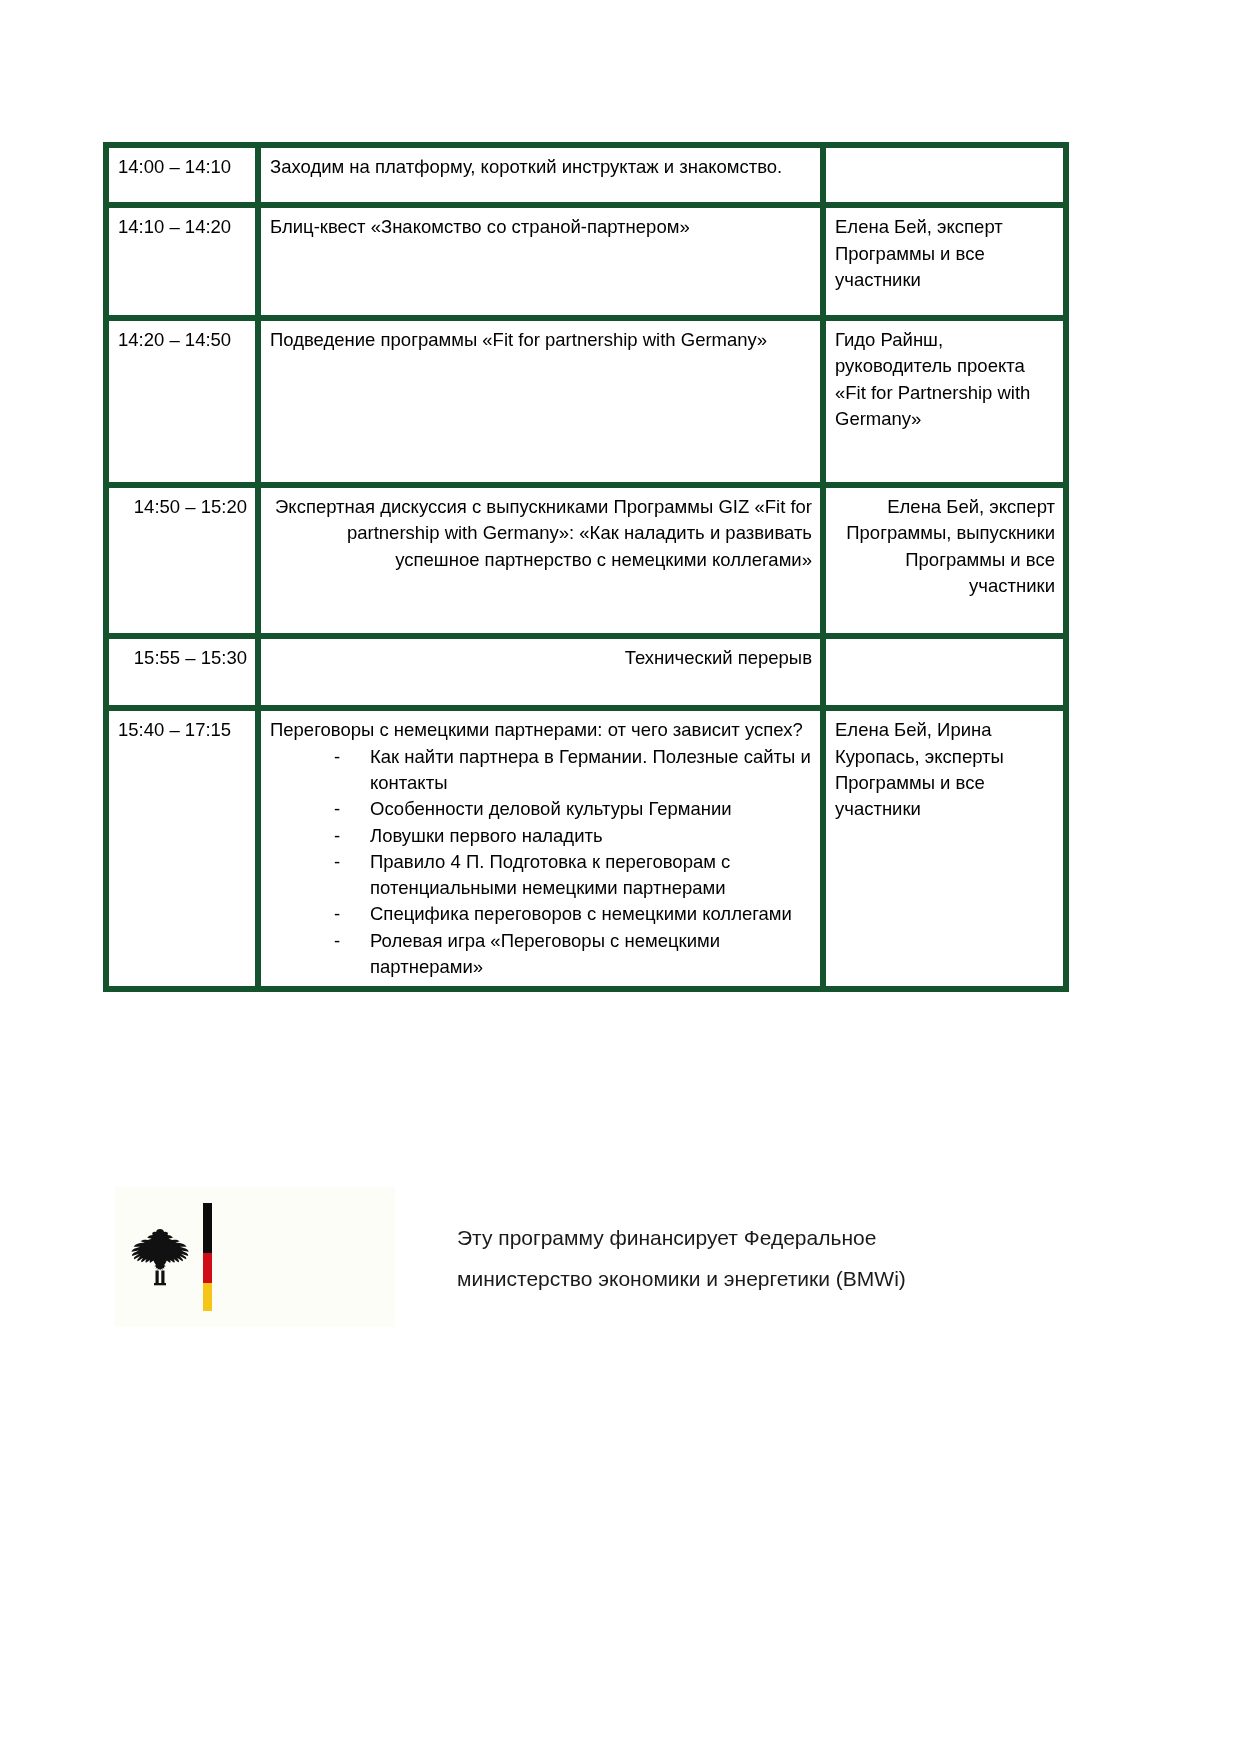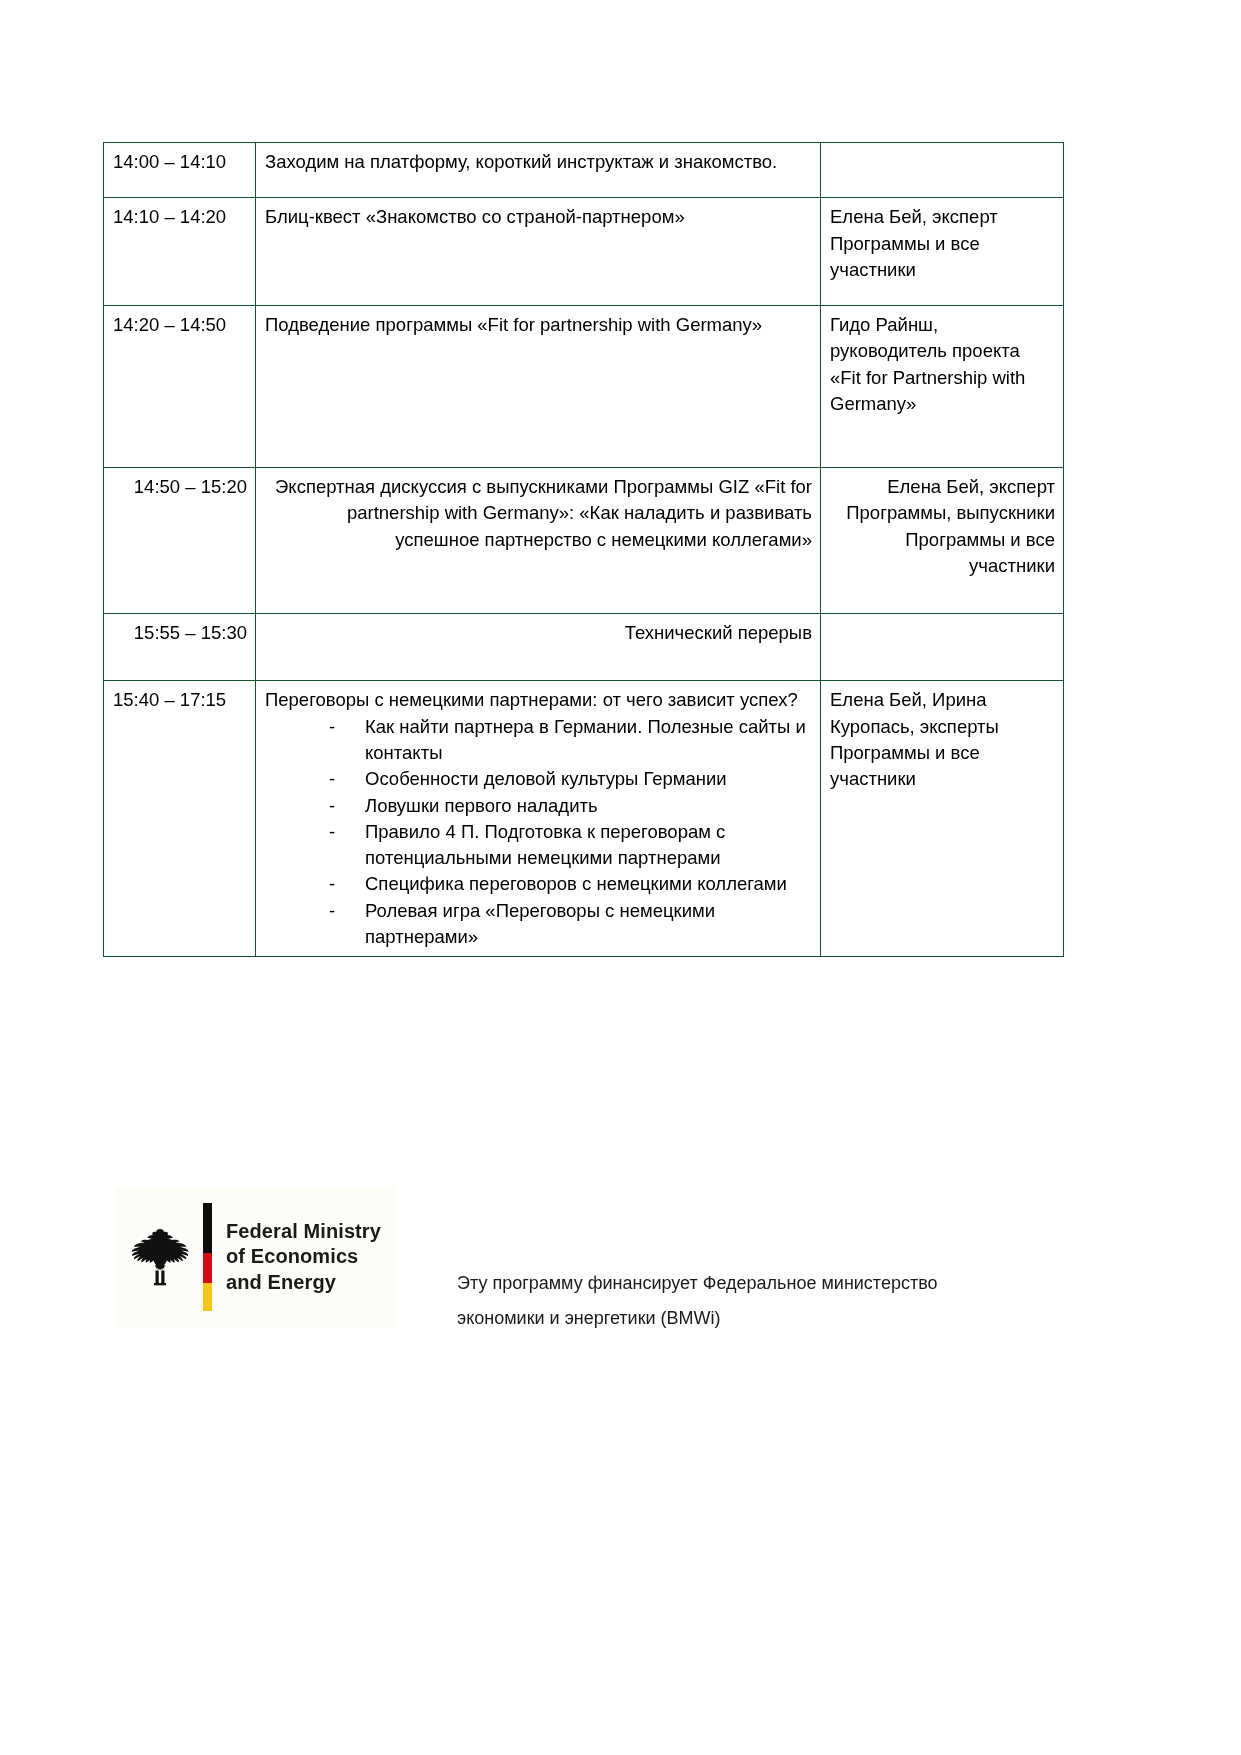--- a/index.html
+++ b/index.html
@@ -30,21 +30,21 @@
     left: 103px;
     top: 142px;
     width: 960px;
   }
   table.schedule {
     border-collapse: collapse;
     width: 960px;
     table-layout: fixed;
   }
   table.schedule td {
-    border: 1px solid #14532d;
+    border: 6px solid #14532d;
     vertical-align: top;
     padding: 6px 8px 6px 9px;
     font-size: 18.5px;
     line-height: 1.42;
   }
   col.c-time  { width: 152px; }
   col.c-topic { width: 565px; }
   col.c-who   { width: 243px; }
 
   td.time  { font-style: normal; white-space: nowrap; }
@@ -115,24 +115,23 @@
     font-weight: 600;
     color: #1a1a1a;
     letter-spacing: .1px;
     white-space: pre-line;
   }
   .funding-note {
     position: absolute;
     left: 457px;
     top: 123px;
     width: 520px;
-    font-size: 18px;
+    font-size: 21px;
     line-height: 1.95;
     color: #1a1a1a;
-    margin-top: 48px;
   }
 </style>
 </head>
 <body>
 
 <div class="page">
 
   <div class="schedule-wrap">
     <table class="schedule">
       <colgroup>
@@ -199,22 +198,19 @@
       <svg class="eagle" viewBox="0 0 58 64">
         <g fill="#111111">
           <path d="M29 4c2.2 0 3.7 1.3 4.1 3.1 1.6-.6 3-.2 3.6.7.5.8.3 1.7-.3 2.3 2.6.2 4.6 1.2 5.6 2.7l-4.6.9 4.1 1.3c2.9-.7 5.6-.2 7.4 1.3l-4.6 1.2 4.4.6c3.1.3 5.6 1.7 6.8 3.6l-6.6.1 5.6 1.6c1.9.8 3 2 3.3 3.4l-7.4-1.2 5.2 2.5c1.2.8 1.7 1.8 1.5 2.8l-7-2.2 4.3 3c.9.8 1.1 1.7.6 2.5l-6.3-3.1 2.9 3.1c.5.8.4 1.6-.3 2.1l-5.1-3.5 1.8 3c.2.7-.1 1.3-.8 1.5l-4.4-3.3 1 2.6c0 .6-.4 1-1 1l-3.6-2.7.4 2.2c-.2.5-.7.7-1.2.5l-2.6-2.1c-.7 1.9-1.6 3.4-2.6 4.6l1.6 1.1-1.9.5.6 1.9-1.9-.6-.1 2-1.5-1.3-.9 1.9-.9-1.9-1.5 1.3-.1-2-1.9.6.6-1.9-1.9-.5 1.6-1.1c-1-1.2-1.9-2.7-2.6-4.6l-2.6 2.1c-.5.2-1 0-1.2-.5l.4-2.2-3.6 2.7c-.6 0-1-.4-1-1l1-2.6-4.4 3.3c-.7-.2-1-.8-.8-1.5l1.8-3-5.1 3.5c-.7-.5-.8-1.3-.3-2.1l2.9-3.1-6.3 3.1c-.5-.8-.3-1.7.6-2.5l4.3-3-7 2.2c-.2-1 .3-2 1.5-2.8l5.2-2.5-7.4 1.2c.3-1.4 1.4-2.6 3.3-3.4l5.6-1.6-6.6-.1c1.2-1.9 3.7-3.3 6.8-3.6l4.4-.6-4.6-1.2c1.8-1.5 4.5-2 7.4-1.3l4.1-1.3-4.6-.9c1-1.5 3-2.5 5.6-2.7-.6-.6-.8-1.5-.3-2.3.6-.9 2-1.3 3.6-.7C25.3 5.3 26.8 4 29 4z"></path>
         </g>
         <g fill="#111111">
           <path d="M24.5 45.5h3.2v13h-3.2zM30.3 45.5h3.2v13h-3.2z"></path>
           <path d="M23 58h12v2.3H23z"></path>
         </g>
       </svg>
       <div class="flagbar"></div>
-      <div class="ministry-name">Federal Ministry
-of Economics
-and Energy</div>
     </div>
 
     <div class="funding-note">Эту программу финансирует Федеральное министерство экономики и энергетики (BMWi)</div>
 
   </div>
 
 </div>
 
 </body></html>

